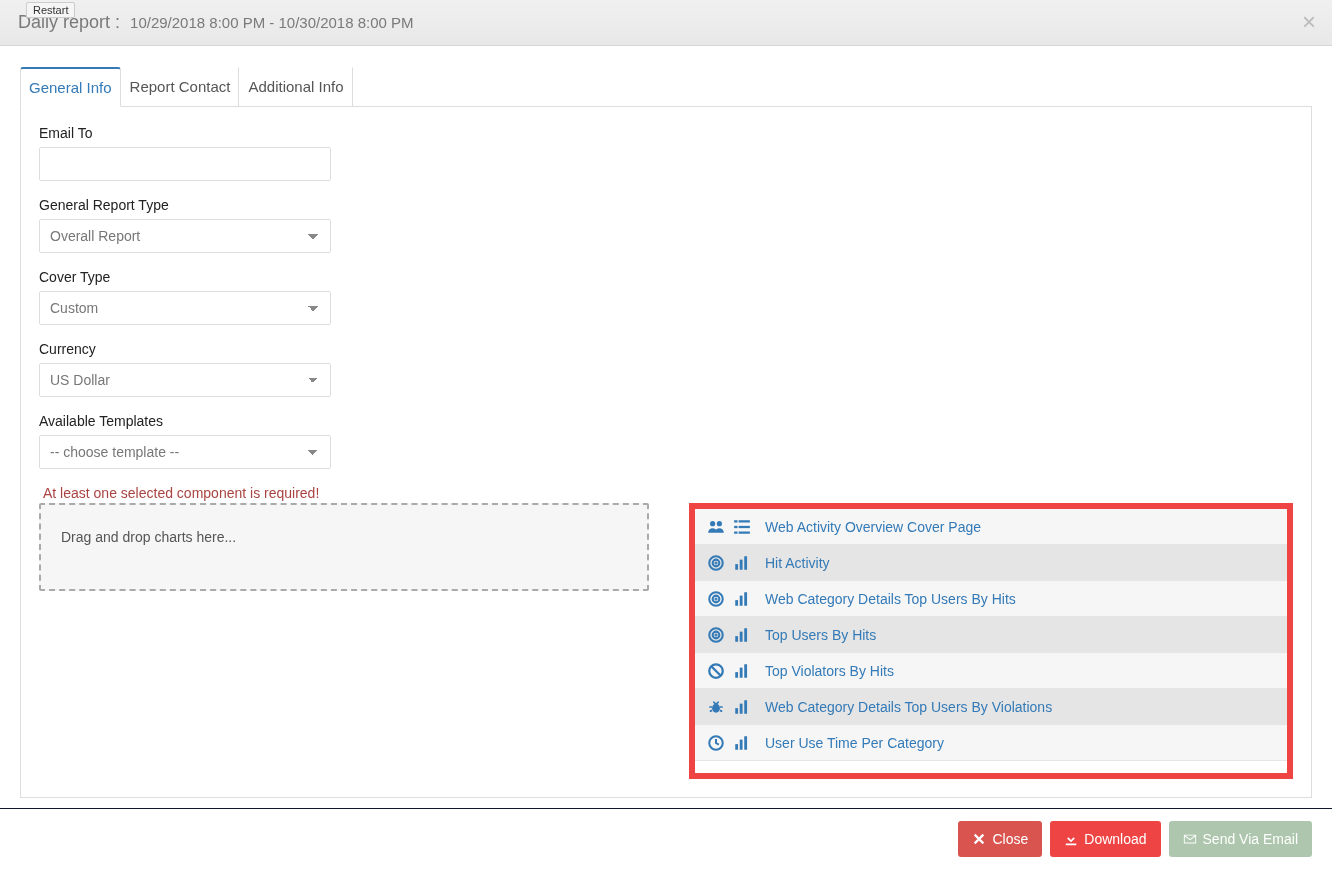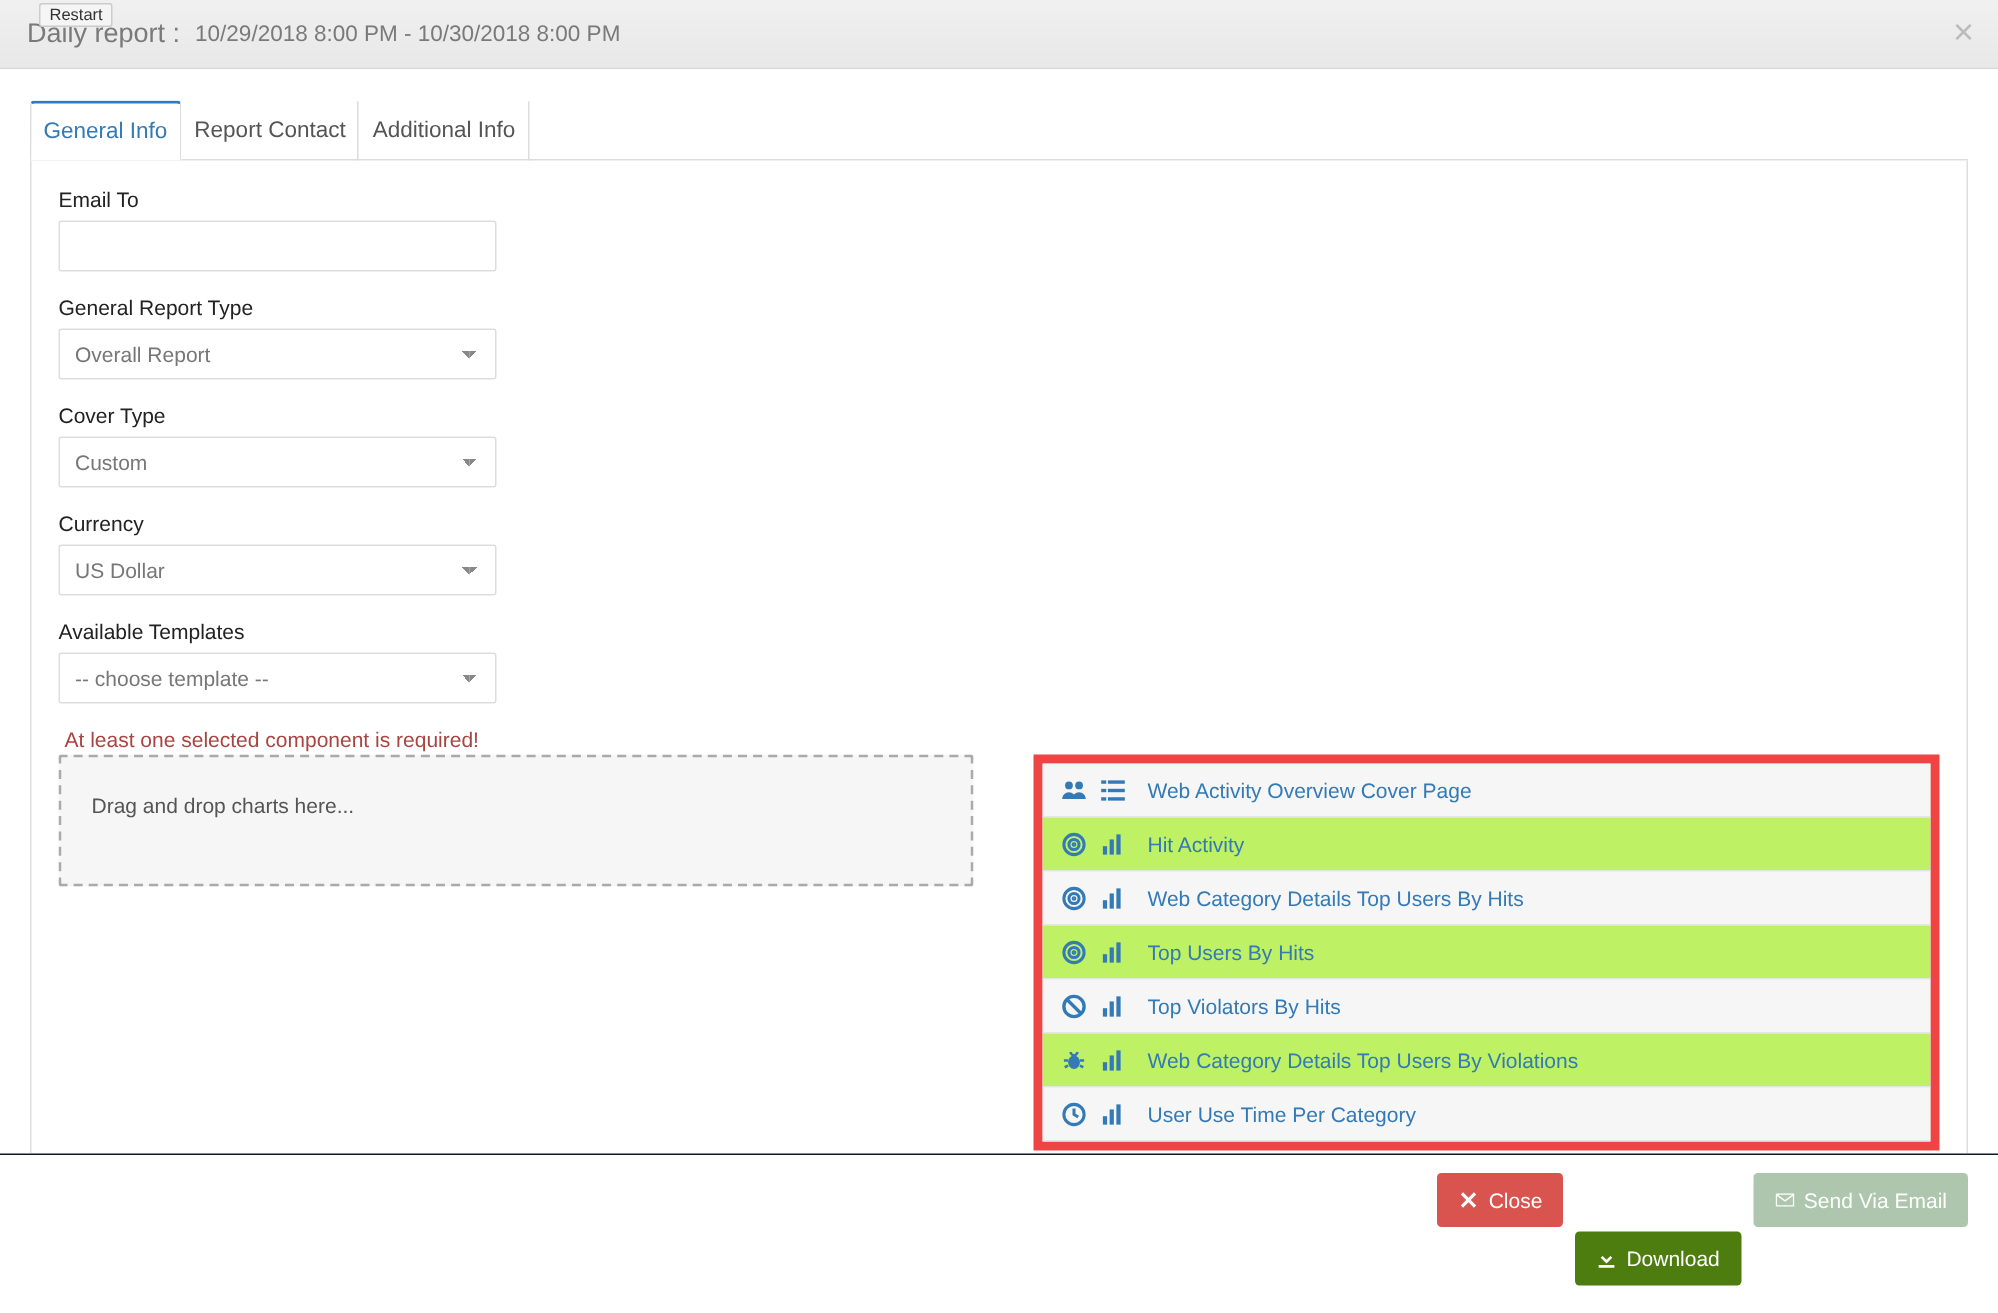--- a/index.html
+++ b/index.html
@@ -161,21 +161,21 @@
       min-height: 0;
     }
     .template-item {
       height: 36px;
       display: flex;
       align-items: center;
       padding: 0 12px;
       border-bottom: 1px solid #e5e5e5;
       cursor: pointer;
       gap: 8px;
-      background: #bef264;
+      background: #e5e5e5;
     }
     .template-item:nth-child(odd) { background: #f6f6f6; }
     .t-icon {
       width: 18px;
       height: 16px;
       display: inline-flex;
       align-items: center;
       justify-content: center;
       color: #337ab7;
       font-size: 15px;
@@ -199,21 +199,21 @@
       border: none;
       border-radius: 3px;
       color: #fff;
       font-size: 14px;
       cursor: pointer;
       display: inline-flex;
       align-items: center;
       gap: 6px;
     }
     .btn-danger { background: #d9534f; }
-    .btn-success { background: #4d7c0f; margin-top: 39px; }
+    .btn-success { background: #ef4444; }
     .btn-muted { background: #a9c4a9; cursor: not-allowed; opacity: 0.95; }
     .icon-sm { width: 14px; height: 14px; display: inline-block; }
     svg { display: block; }
     ::-webkit-scrollbar { width: 14px; }
     ::-webkit-scrollbar-track { background: #f1f1f1; }
     ::-webkit-scrollbar-thumb { background: #c7c7c7; border-radius: 2px; }
   </style>
 </head>
 <body>
 

